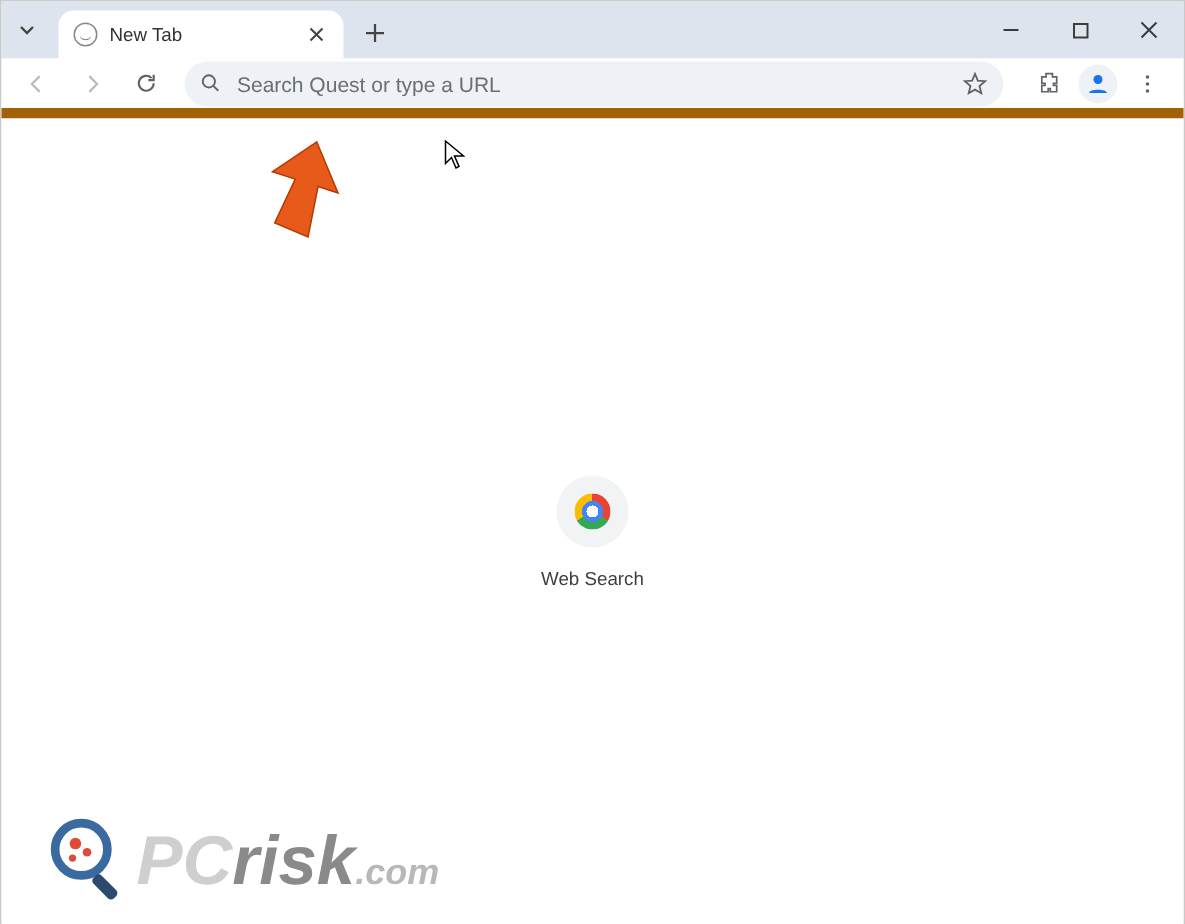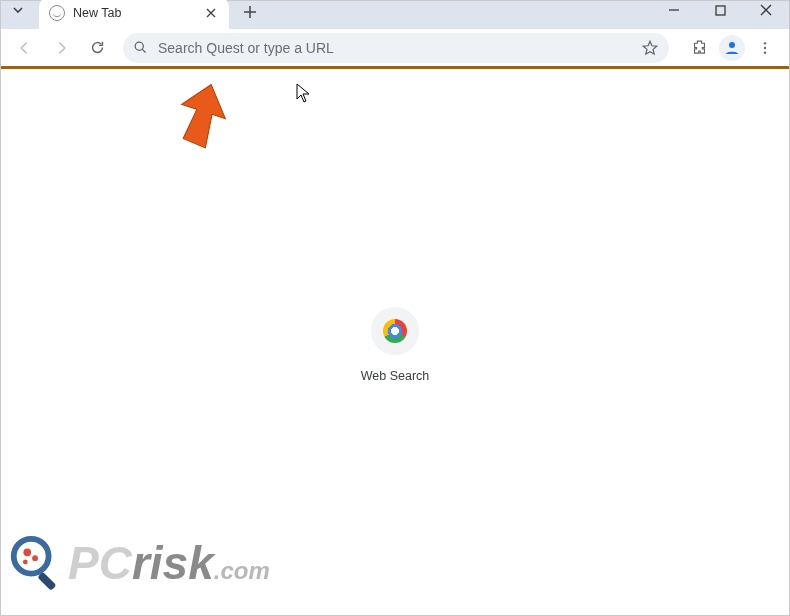--- a/index.html
+++ b/index.html
@@ -1,29 +1,29 @@
 <!DOCTYPE html>
 <html><head>
 <meta charset="utf-8">
 <style>
   * { box-sizing: border-box; margin: 0; padding: 0; }
   html, body { width: 790px; height: 616px; font-family: "Segoe UI", Arial, sans-serif; background: #fff; overflow: hidden; }
   .browser { width: 790px; height: 616px; background: #fff; border: 1px solid #c9c9c9; position: relative; }
   
-  .titlebar { height: 28px; background: #dde4ee; display: flex; align-items: flex-end; }
+  .titlebar { height: 38px; background: #dde4ee; display: flex; align-items: flex-end; }
   .tab-dropdown { width: 34px; height: 38px; display: flex; align-items: center; justify-content: center; color: #444; }
   .tab { height: 32px; margin-top: 6px; margin-left: 4px; width: 190px; background: #fff; border-radius: 10px 10px 0 0; display: flex; align-items: center; padding: 0 10px; gap: 8px; font-size: 12.5px; color: #333; position: relative; }
   .tab .favicon { width: 16px; height: 16px; border-radius: 50%; border: 1.5px solid #8a8a8a; display:flex; align-items:center; justify-content:center;}
   .tab .favicon::before { content:""; width:8px; height:8px; border:1.5px solid #8a8a8a; border-top:none; border-left:none; border-right:none; border-radius:0 0 8px 8px; position:relative; top:-1px;}
   .tab .close { margin-left: auto; width: 16px; height: 16px; display:flex; align-items:center; justify-content:center; color:#444; }
   .newtab-btn { width: 30px; height: 30px; display:flex; align-items:center; justify-content:center; margin-left:6px; margin-bottom:2px; border-radius:50%; color:#444;}
   .window-controls { margin-left:auto; display:flex; height:38px; }
   .win-btn { width:46px; display:flex; align-items:center; justify-content:center; color:#3a3a3a; }
   
-  .toolbar { height: 40px; background:#fff; border-bottom:3px solid #a16207; display:flex; align-items:center; padding: 0 8px; gap:4px;}
+  .toolbar { height: 40px; background:#fff; border-bottom:7px solid #a16207; display:flex; align-items:center; padding: 0 8px; gap:4px;}
   .icon-btn { width:32px; height:32px; display:flex; align-items:center; justify-content:center; border-radius:50%; color:#5f6368;}
   .icon-btn.disabled { color:#b8bcc1; }
   .omnibox { flex:1; height:30px; background:#eef1f6; border-radius:15px; display:flex; align-items:center; padding:0 10px; gap:10px; margin:0 6px;}
   .omnibox input { flex:1; border:none; background:transparent; outline:none; font-size:14px; color:#333;}
   .omnibox input::placeholder { color:#6b6f75; }
   .star-btn { color:#5f6368; display:flex; align-items:center;}
   .right-icons { display:flex; align-items:center; gap:4px; margin-left:4px;}
   .profile { width:26px; height:26px; border-radius:50%; background:#eef1f6; display:flex; align-items:center; justify-content:center; color:#1a73e8;}
   
   .content { position:relative; width:100%; height: calc(616px - 38px - 40px); background:#fff;}
@@ -32,21 +32,21 @@
   .shortcut-label { font-size:12.5px; color:#3c4043;}
   .chrome-logo { width:24px; height:24px; border-radius:50%; background:
      radial-gradient(circle at 50% 50%, #fff 0 4px, #4285f4 4px 7px, transparent 7px),
      conic-gradient(#ea4335 0 120deg, #34a853 120deg 240deg, #fbbc05 240deg 360deg);
   }
   
   .arrow-anno { position:absolute; left:170px; top:12px; width:60px; height:70px; pointer-events:none;}
   
   .cursor-anno { position:absolute; left:295px; top:14px; pointer-events:none; }
   
-  .watermark { position:absolute; left:5px; bottom:14px; display:flex; align-items:center; gap:2px; color:#999; pointer-events:none; user-select:none;}
+  .watermark { position:absolute; left:28px; bottom:14px; display:flex; align-items:center; gap:2px; color:#999; pointer-events:none; user-select:none;}
   .watermark .mag { width:60px; height:60px; position:relative;}
   .watermark svg.logo-text { height:56px; }
 </style>
 </head>
 <body>
 
 <div class="browser">
 
   <div class="titlebar">
     <div class="tab-dropdown">

